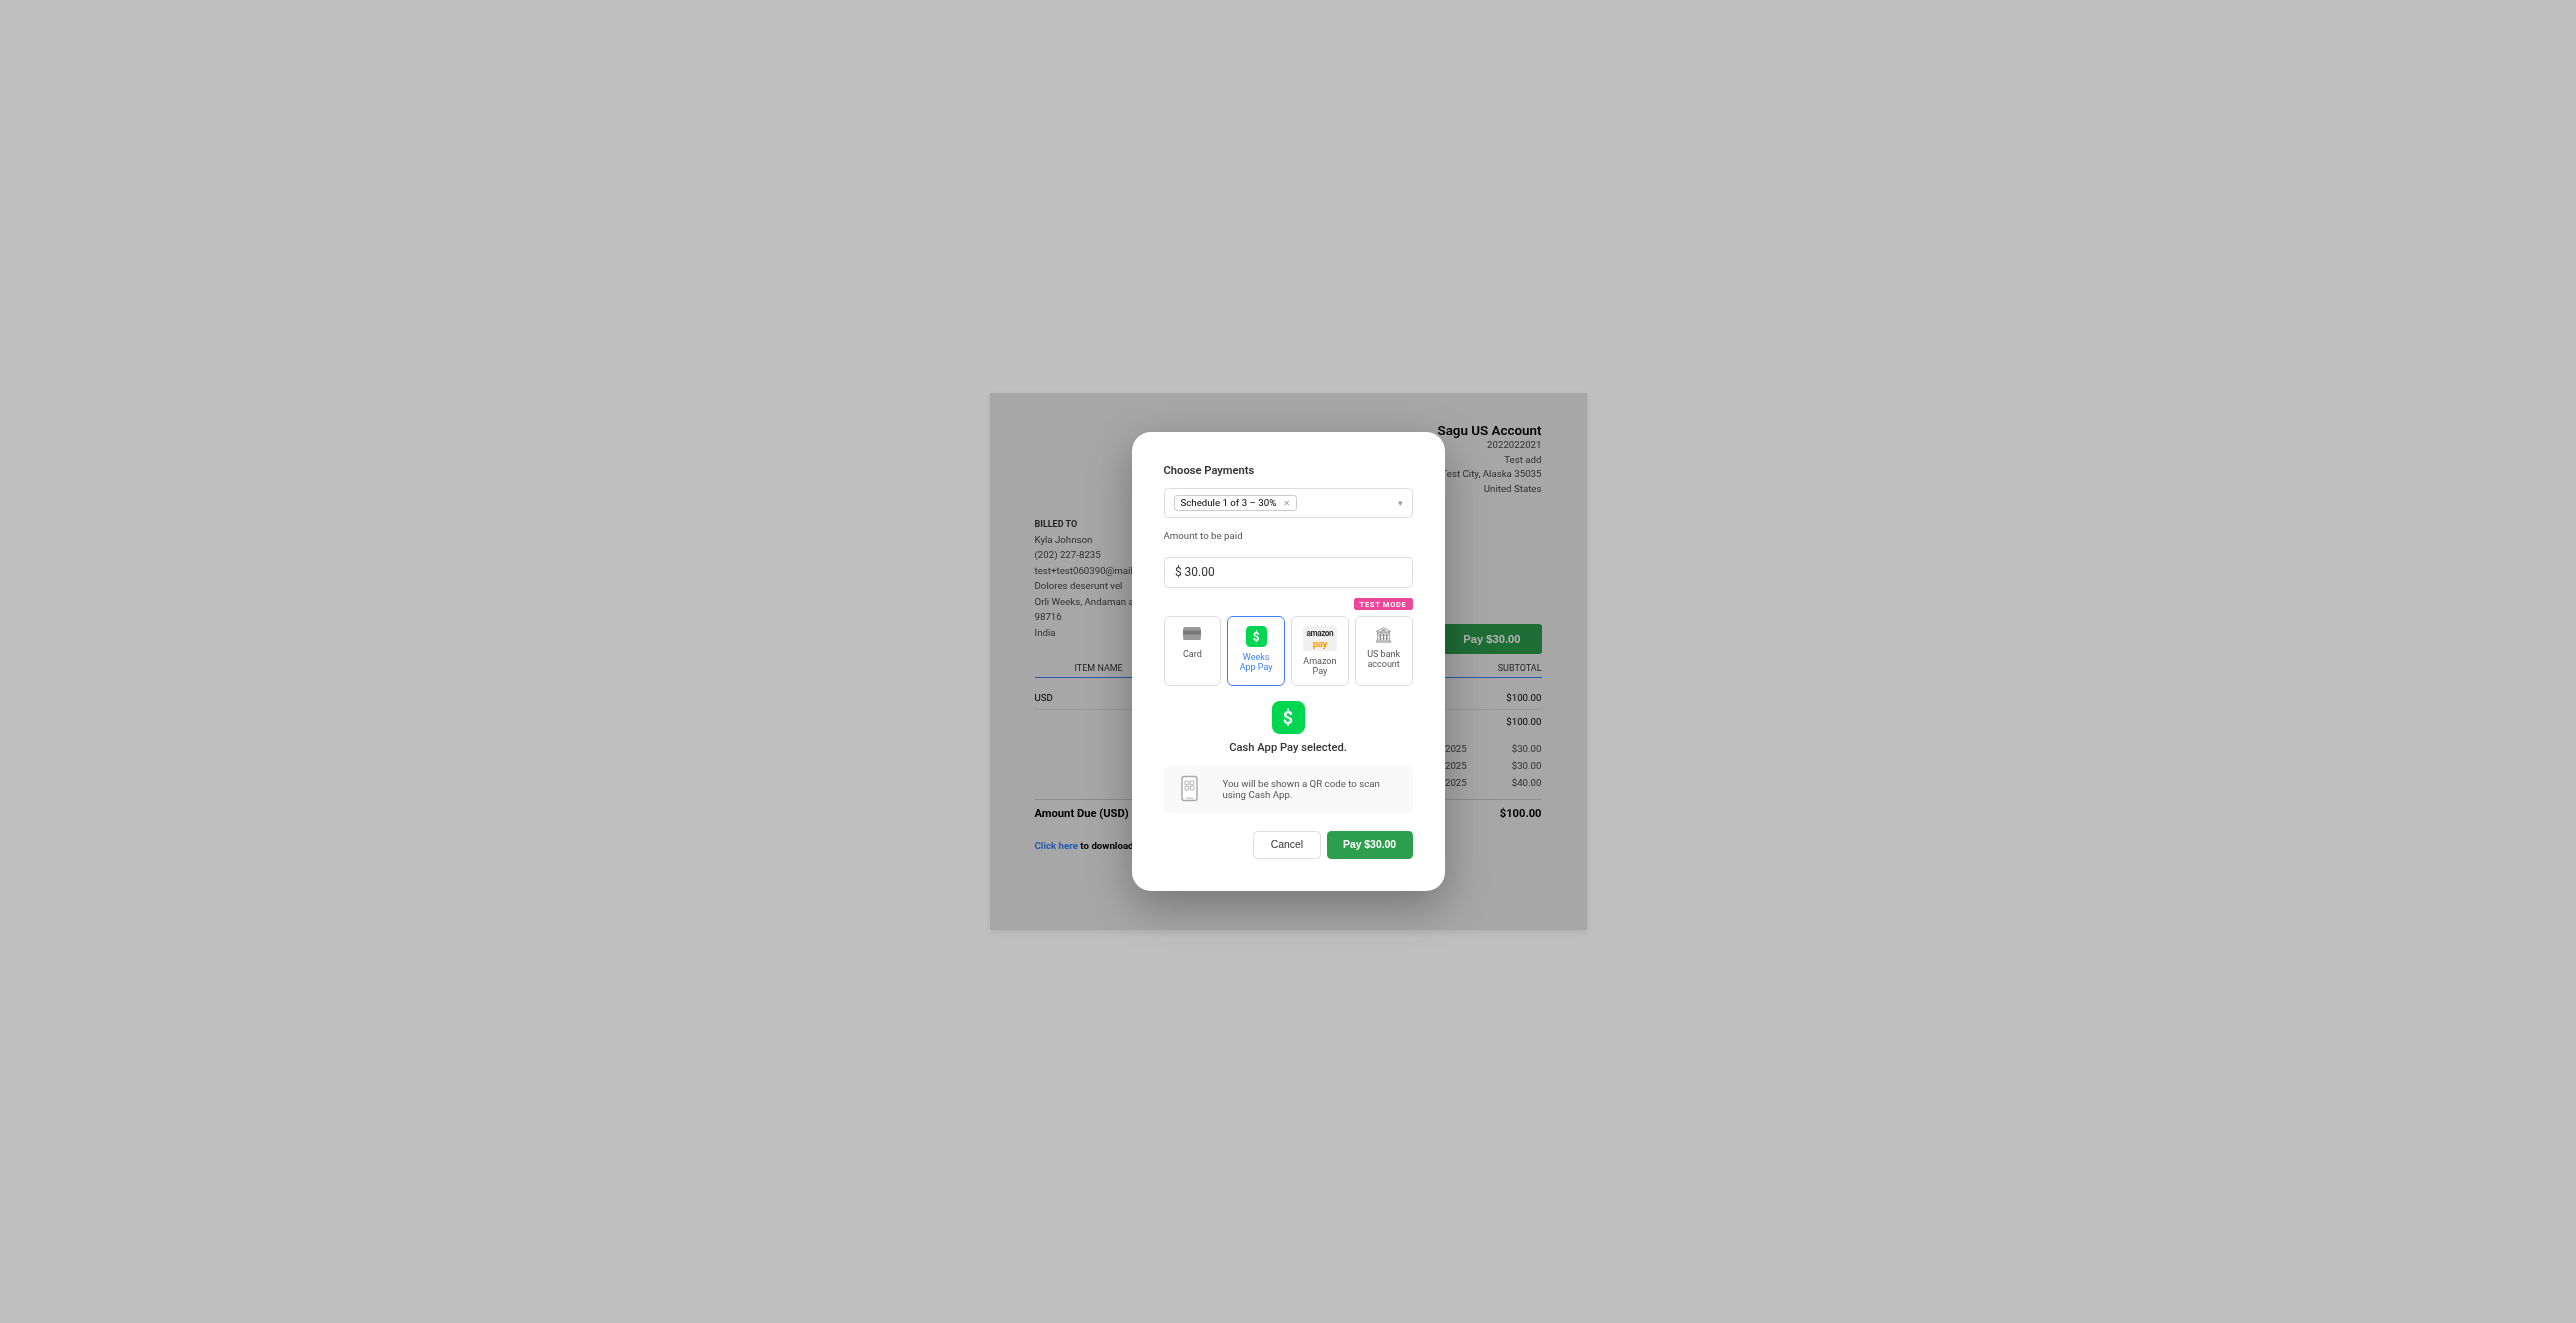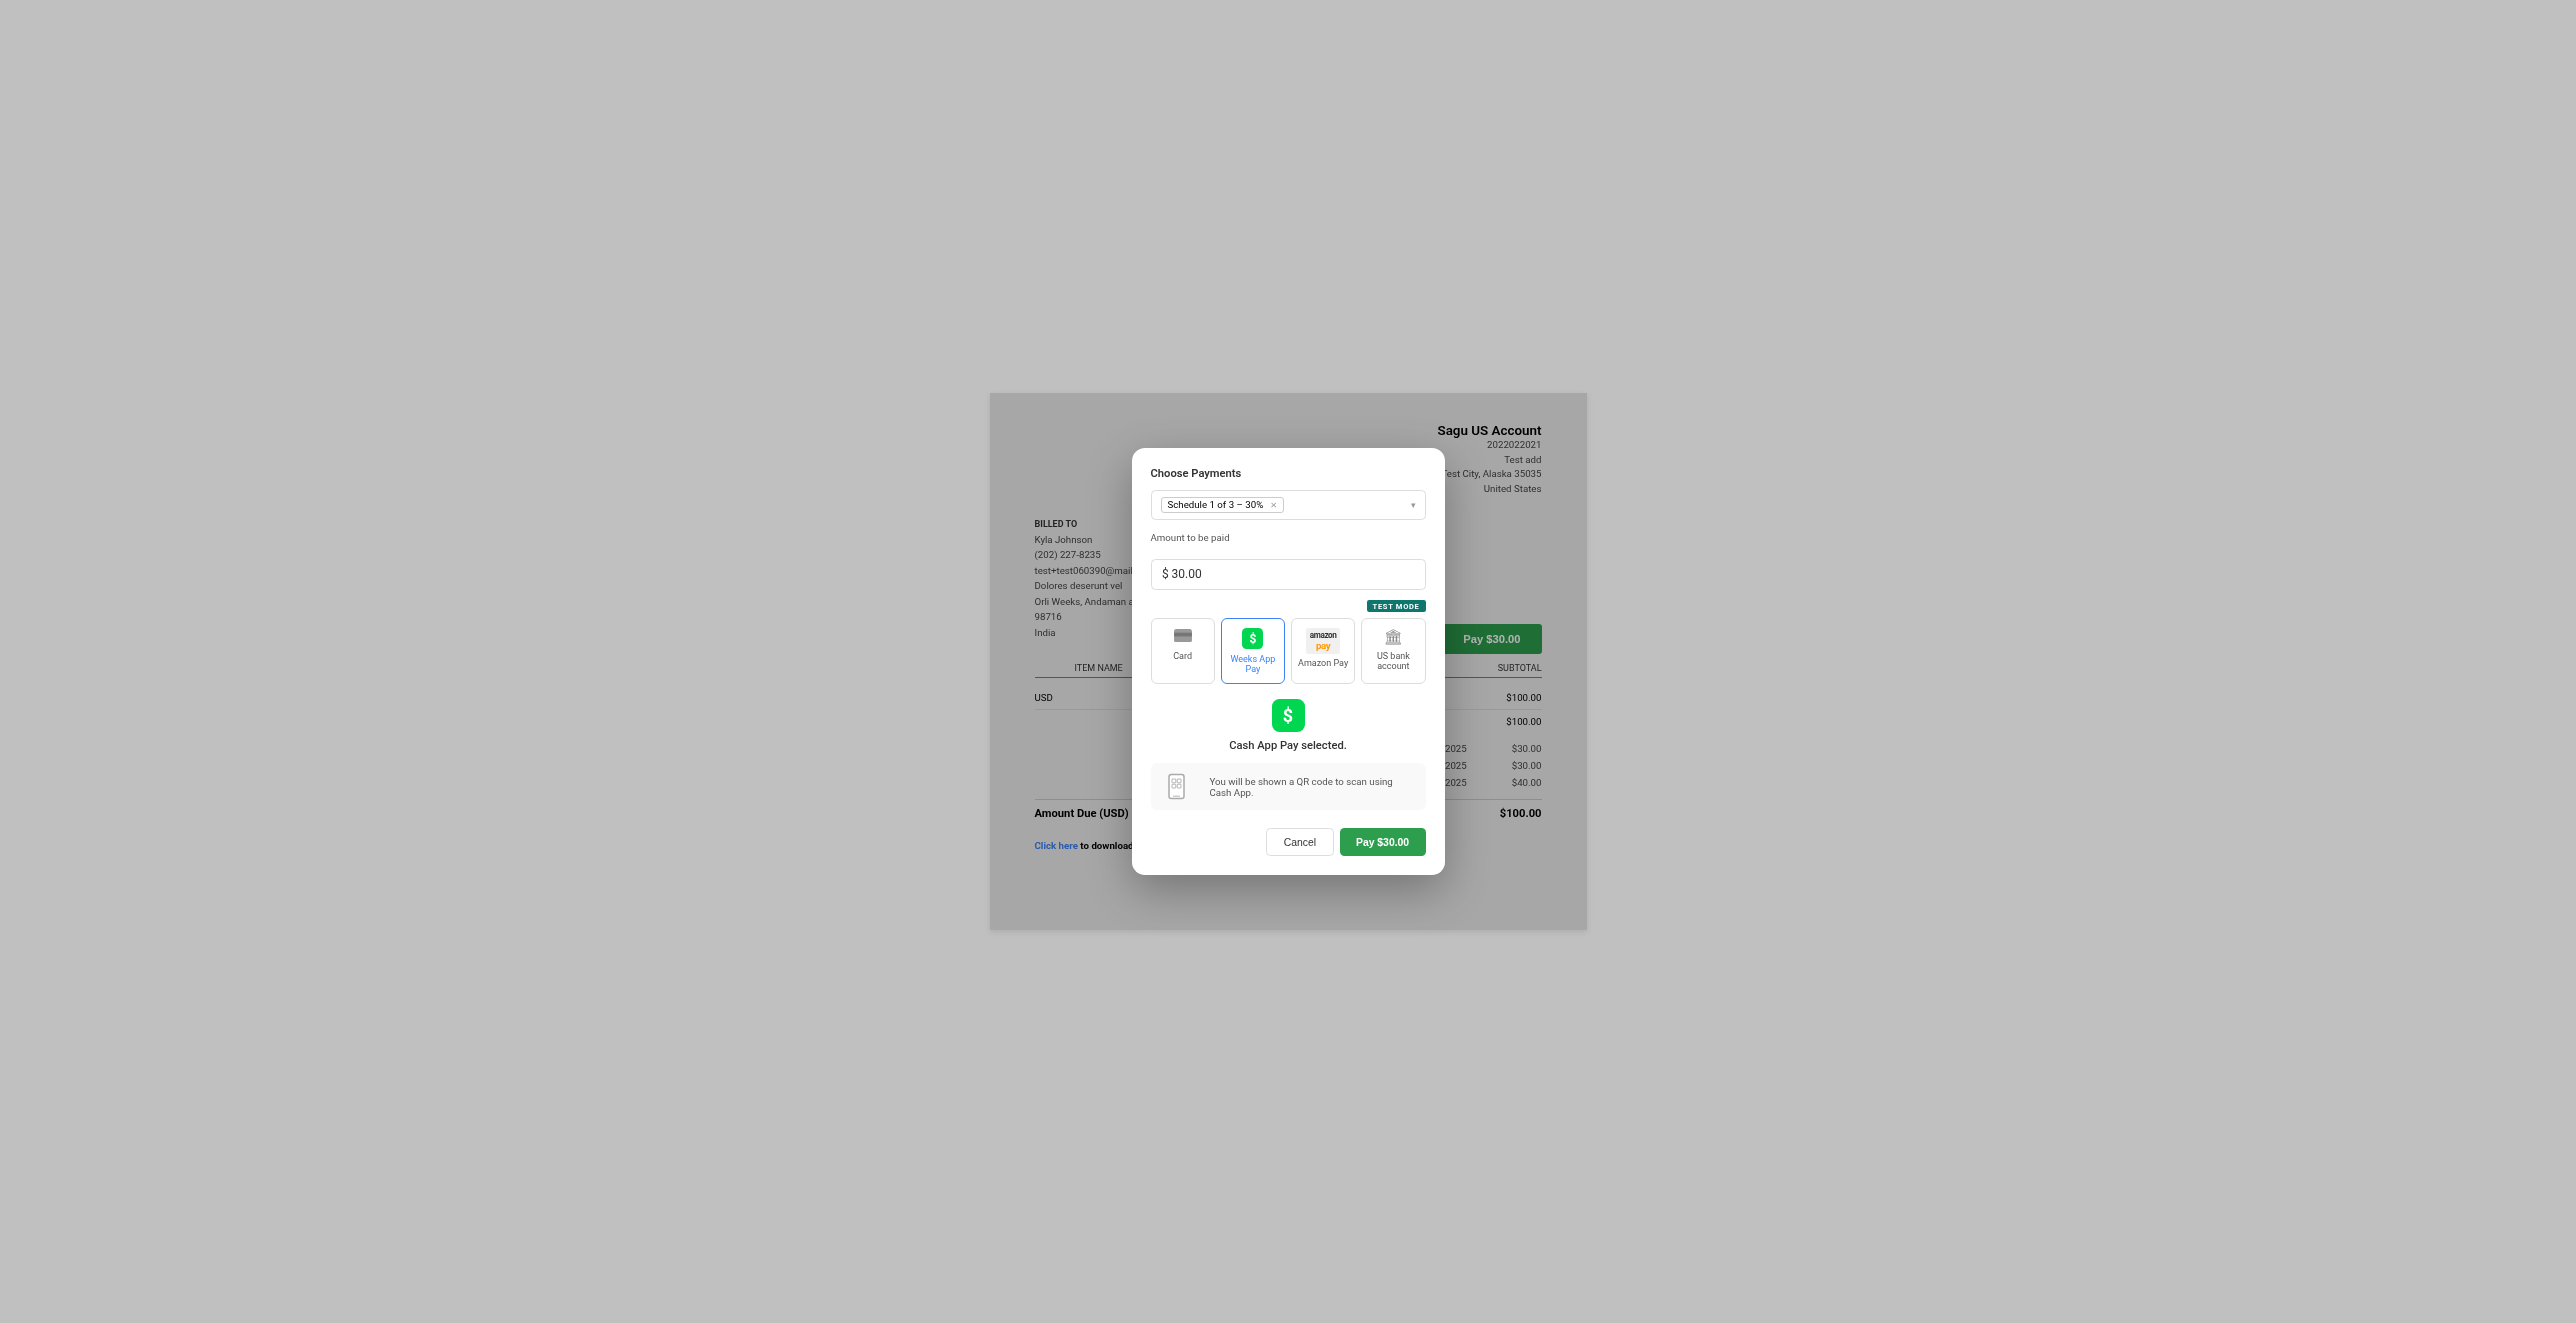--- a/index.html
+++ b/index.html
@@ -154,23 +154,23 @@
       position: absolute;
       inset: 0;
       background: rgba(0,0,0,0.3);
       display: flex;
       align-items: center;
       justify-content: center;
     }
 
     .modal {
       background: white;
-      border-radius: 13px;
+      border-radius: 19px;
       width: 313px;
-      padding: 19px;
+      padding: 32px;
       box-shadow: 0 15px 45px rgba(0,0,0,0.3);
       position: relative;
     }
 
     .modal-title {
       font-size: 11.2px;
       font-weight: 600;
       color: #333;
       margin-bottom: 10.4px;
     }
@@ -237,21 +237,21 @@
     }
 
     
     .test-mode-bar {
       display: flex;
       justify-content: flex-end;
       margin-bottom: 6px;
     }
 
     .test-mode-badge {
-      background: #0f766e;
+      background: #ec4899;
       color: white;
       font-size: 7.5px;
       font-weight: 700;
       letter-spacing: 0.7px;
       padding: 1.5px 6px;
       border-radius: 2.2px;
     }
 
     
     .payment-methods {

